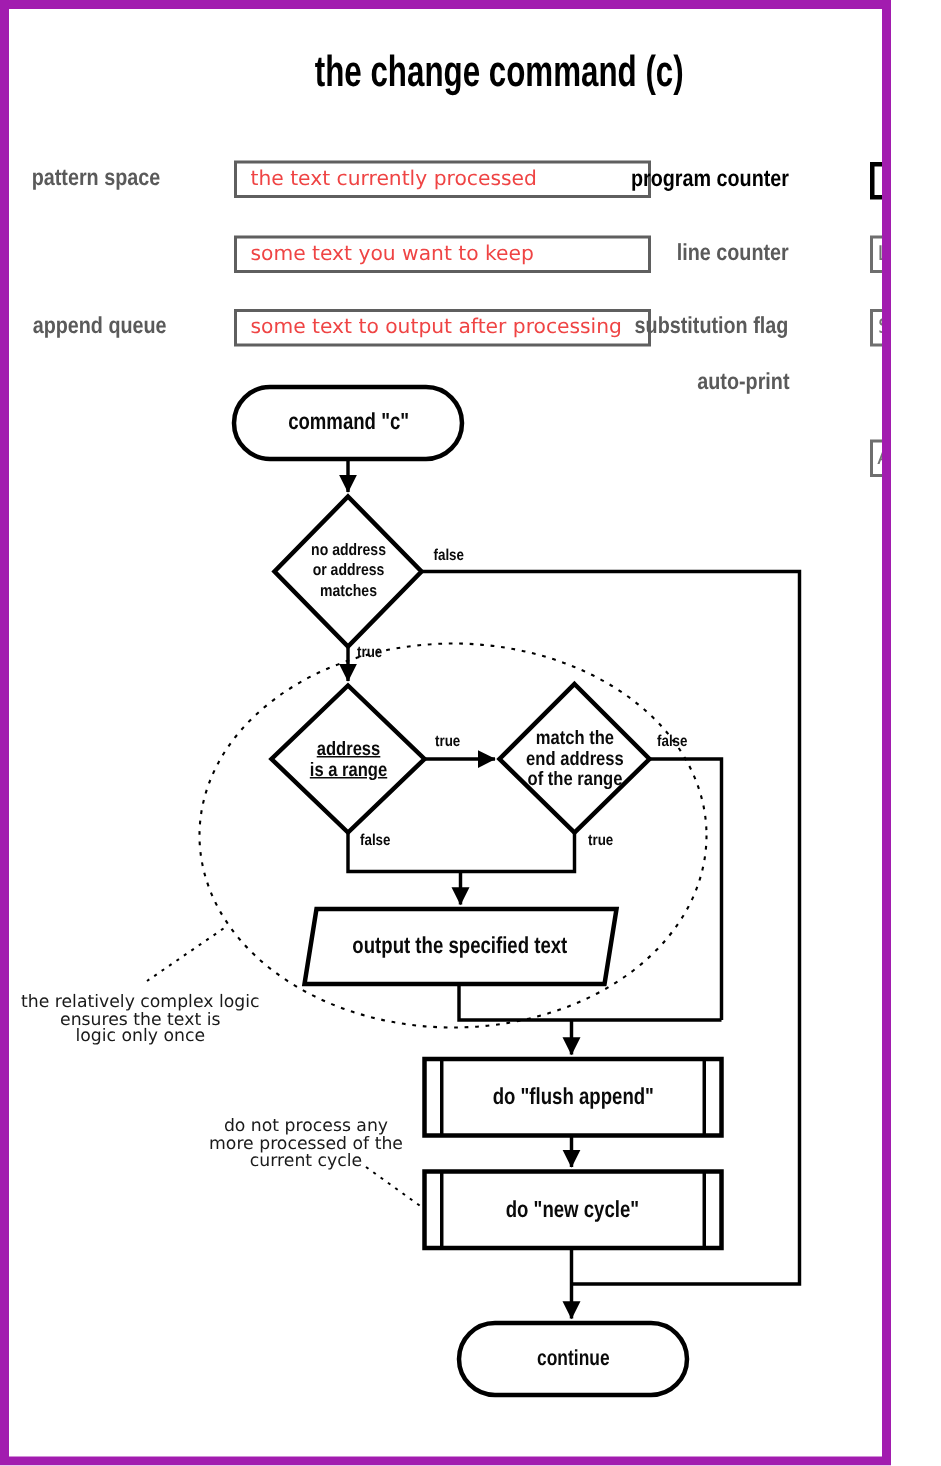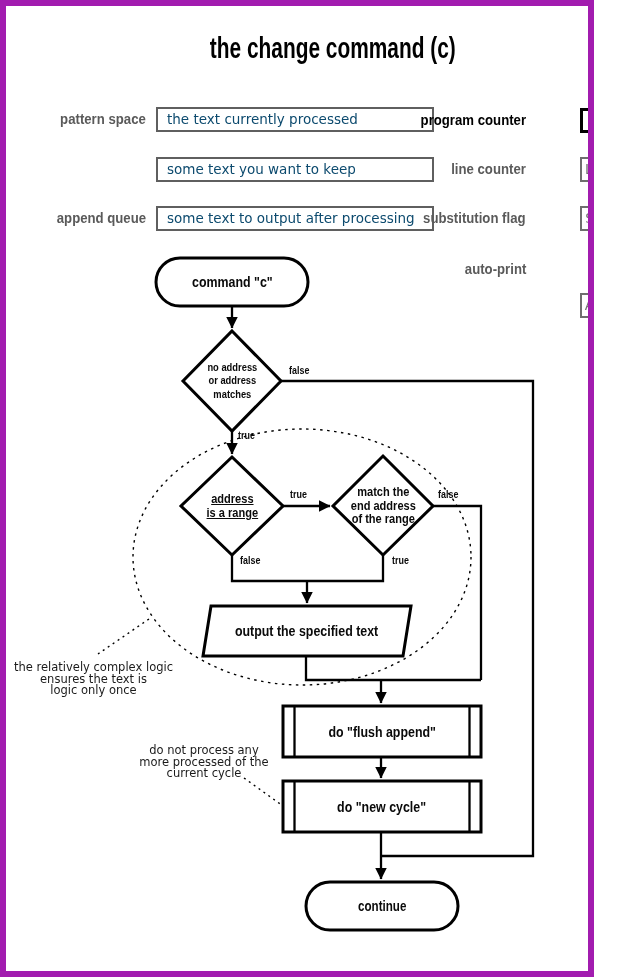--- a/index.html
+++ b/index.html
@@ -17,28 +17,28 @@
   .sx-r { display: inline-block; transform: scaleX(0.85); transform-origin: 100% 50%; white-space: nowrap; }
   .sx-l { display: inline-block; transform: scaleX(0.85); transform-origin: 0 50%; white-space: nowrap; }
 
   #title {
     left: 27px; top: 26px; width: 600px;
     text-align: center; font-size: 29px; font-weight: bold; color: #000;
   }
 
   
   .field-label {
-    left: 0; width: 140px; text-align: right;
+    left: 0; width: 140px; text-align: left;
     font-size: 15.5px; line-height: 18px; font-weight: bold; color: #5a5a5a;
   }
   .field-box {
     left: 150px; width: 278px; height: 25px;
     box-sizing: border-box; border: 2px solid #5f5f5f; background: #fff;
     font-family: "DejaVu Sans", sans-serif;
-    font-size: 13.5px; line-height: 21px; color: #0c4a6e;
+    font-size: 13.5px; line-height: 21px; color: #ef4444;
     padding-left: 9px; white-space: nowrap; overflow: hidden;
   }
   .reg-label {
     right: 62px; width: 220px; text-align: right;
     font-size: 15.5px; line-height: 18px; font-weight: bold; color: #5a5a5a;
   }
   .reg-label.active { color: #000; }
   .reg-box {
     left: 574px; width: 27px; height: 25px;
     box-sizing: border-box; border: 2px solid #6e6e6e; background: #fff;
@@ -85,21 +85,21 @@
 
   <div class="abs reg-label active" style="top:105px;"><span class="sx-r">program counter</span></div>
   <div class="abs reg-box active" style="top:102px;"><span>0</span></div>
 
   <div class="abs reg-label" style="top:154px;"><span class="sx-r">line counter</span></div>
   <div class="abs reg-box" style="top:151px;"><span>LC</span></div>
 
   <div class="abs reg-label" style="top:203px;"><span class="sx-r">substitution flag</span></div>
   <div class="abs reg-box" style="top:200px;"><span>SF</span></div>
 
-  <div class="abs reg-label" style="top:254px;"><span class="sx-r">auto-print</span></div>
+  <div class="abs reg-label" style="top:240px;"><span class="sx-r">auto-print</span></div>
   <div class="abs reg-box" style="top:251px;margin-top:36px;"><span>AP</span></div>
 
   <svg width="627" height="977" viewBox="0 0 627 977">
     <defs>
       <marker id="arrow" markerUnits="userSpaceOnUse" markerWidth="16" markerHeight="16" refX="11.5" refY="6" orient="auto">
         <path d="M0,0 L12,6 L0,12 Z" fill="#000"></path>
       </marker>
     </defs>
 
     <ellipse cx="296" cy="551" rx="169" ry="128" fill="none" stroke="#000" stroke-width="1.4" stroke-dasharray="2.5 4.5"></ellipse>

